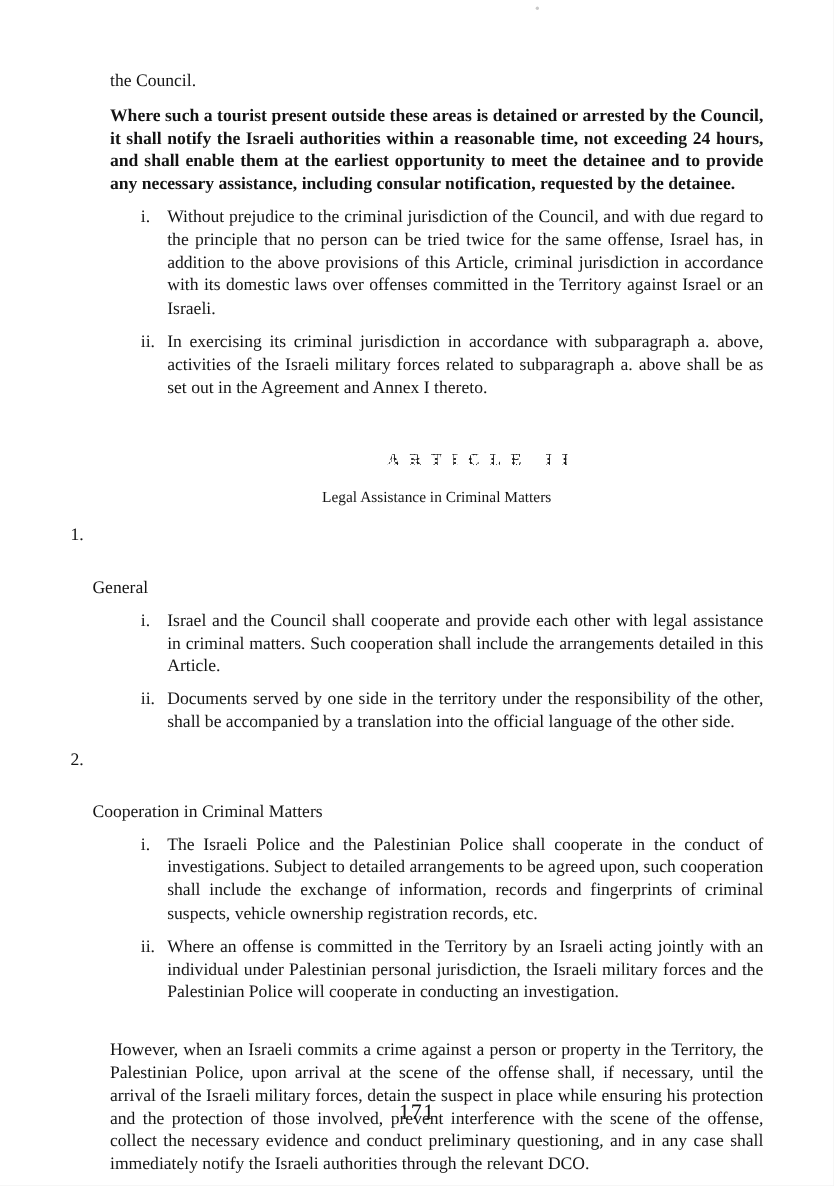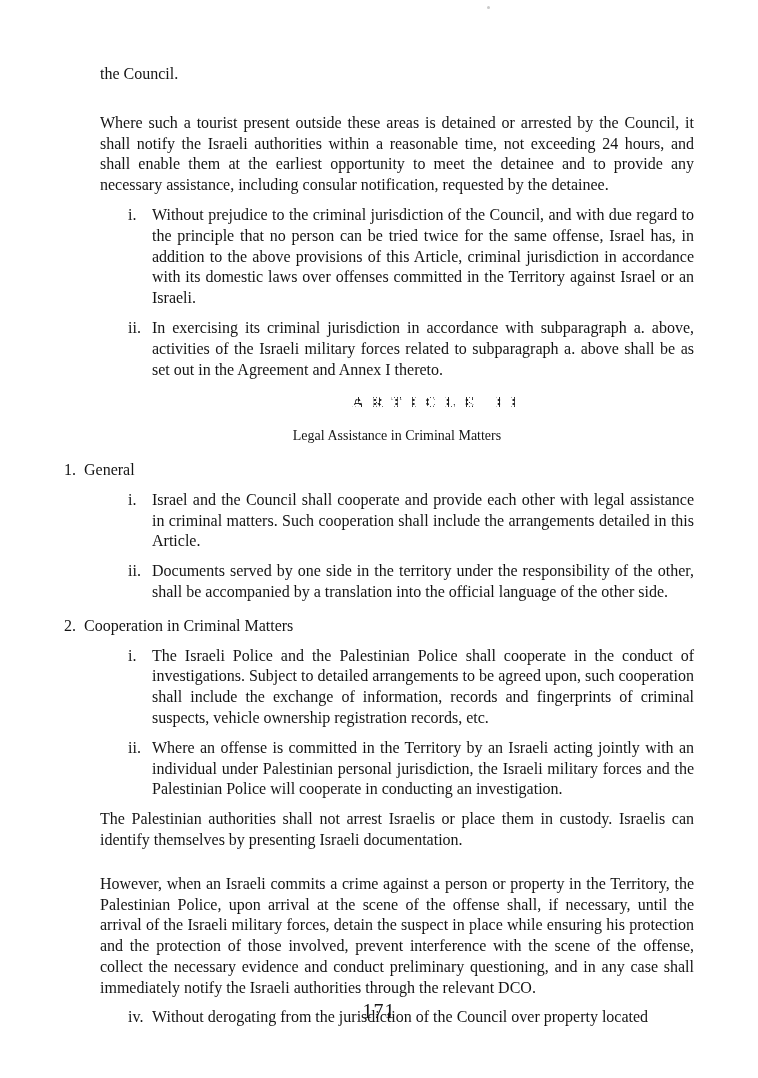--- a/index.html
+++ b/index.html
@@ -22,44 +22,45 @@
     width: 3px; height: 3px;
     background: #c9c9c9;
     border-radius: 50%;
   }
   .content {
     position: absolute;
     left: 100px; top: 64px;
     width: 594px;
   }
   .frag { text-align: left; }
-  .para { text-align: justify; margin-top: 28px; }
+  .para { text-align: justify; margin-top: 11px; font-weight: bold; }
   .item { display: flex; margin-top: 9px; }
   .item .marker { flex: 0 0 24px; margin-left: 28px; }
   .item .itext { flex: 1; text-align: justify; }
   .item .itext .cont { margin-top: 23px; text-align: justify; }
   .center-line { text-align: center; margin-top: 12px; }
   .article-heading-text {
     display: inline-block;
     font-weight: bold;
     font-size: 15px;
     letter-spacing: 9px;
     transform: translateX(42px);
     color: transparent;
     background:
       repeating-linear-gradient(90deg, rgba(25,25,25,0.95) 0 1px, rgba(255,255,255,0) 1px 3px),
       repeating-linear-gradient(0deg, rgba(25,25,25,0.9) 0 2px, rgba(255,255,255,0.1) 2px 4px);
     -webkit-background-clip: text;
     background-clip: text;
     filter: blur(0.4px);
+    margin-top: 34px;
   }
   .article-title { font-size: 14px; }
   .section-head { display: flex; margin-top: 13px; }
   .section-head .smarker { flex: 0 0 20px; margin-left: -36px; }
-  .section-head .stitle { flex: 1; text-align: left; }
+  .section-head .stitle { flex: 1; text-align: left; margin-top: 48px; }
   .page-number {
     position: absolute;
     left: 0; top: 1001px;
     width: 758px;
     text-align: center;
     font-size: 20px;
     letter-spacing: 1px;
   }
 </style>
 </head>
@@ -117,21 +118,20 @@
       <div class="itext">The  Israeli  Police   and the Palestinian Police shall cooperate in the conduct of investigations.   Subject   to  detailed  arrangements  to  be  agreed  upon,  such cooperation  shall include the exchange of information, records and fingerprints of criminal suspects, vehicle ownership registration records, etc.</div>
     </div>
 
     <div class="item">
       <div class="marker">ii.</div>
       <div class="itext">Where  an offense is committed in the Territory by an Israeli acting jointly with an   individual under Palestinian personal jurisdiction, the Israeli military forces and the Palestinian Police will cooperate in conducting an investigation.</div>
     </div>
 
     <div class="item">
       <div class="itext">
-        <div>The  Palestinian  authorities  shall  not   arrest Israelis or place them in custody. Israelis can identify themselves by presenting Israeli documentation.</div>
         <div class="cont">However,  when   an Israeli commits a crime against a person or property in the Territory,  the   Palestinian Police, upon arrival at the scene of the offense shall, if  necessary, until the arrival of the Israeli military forces, detain the suspect in place   while  ensuring  his  protection  and  the  protection  of  those  involved, prevent  interference   with  the  scene  of  the  offense,  collect  the  necessary evidence   and   conduct   preliminary   questioning,   and   in   any   case  shall immediately notify the Israeli authorities through the relevant DCO.</div>
       </div>
     </div>
 
     <div class="item">
       <div class="marker">iv.</div>
       <div class="itext">Without  derogating   from the jurisdiction of the Council over property located</div>
     </div>
 
   </div>

